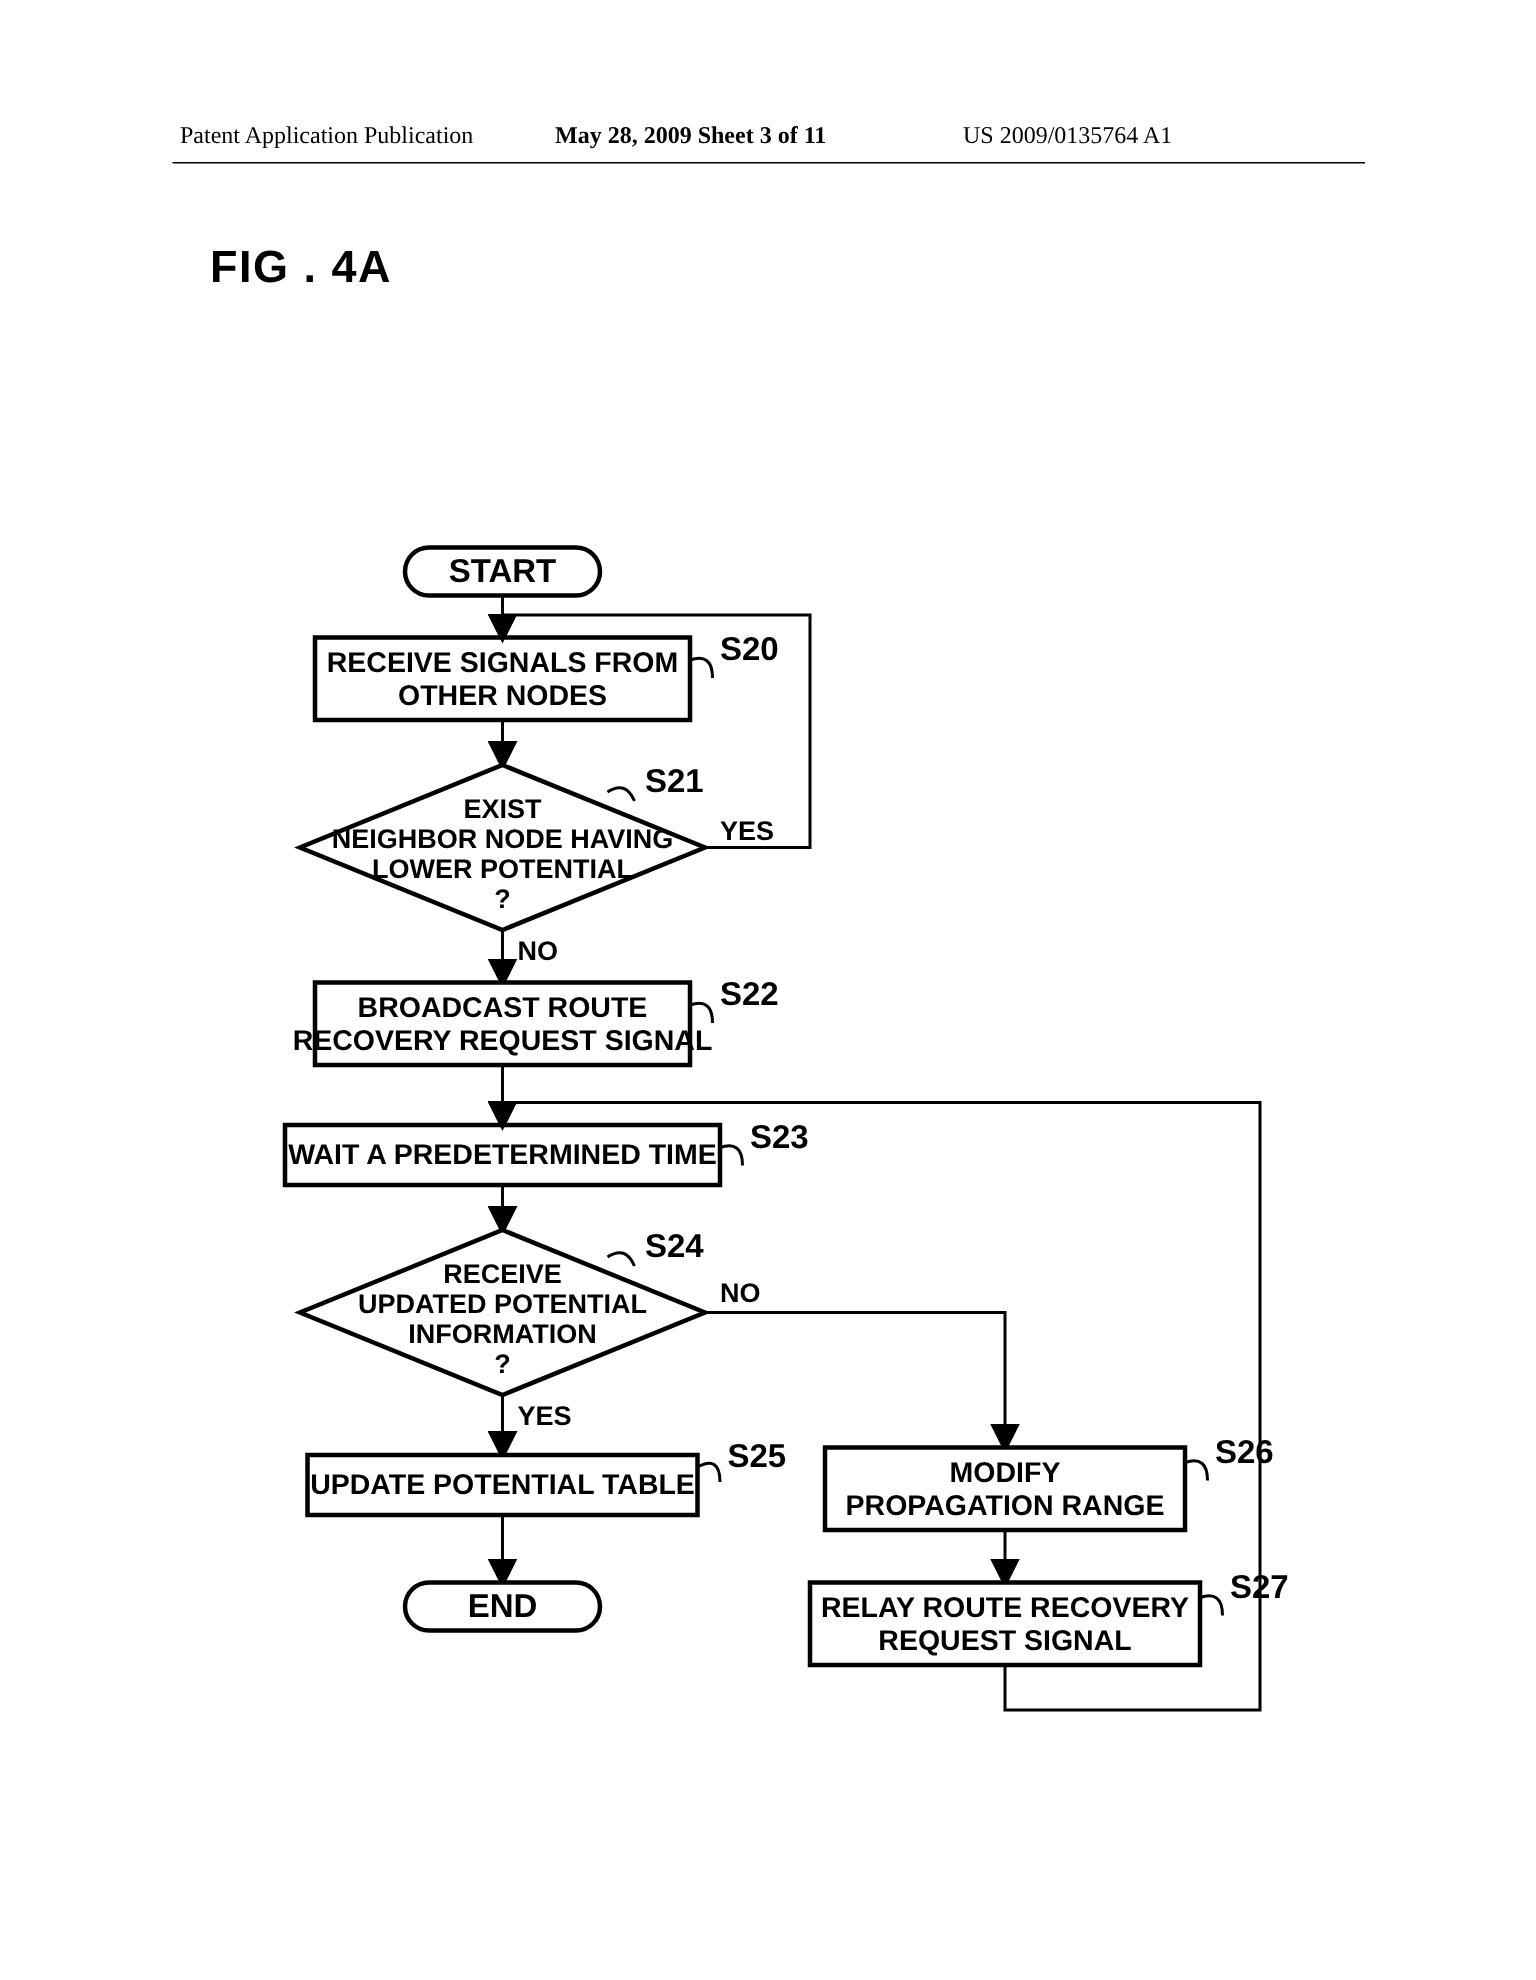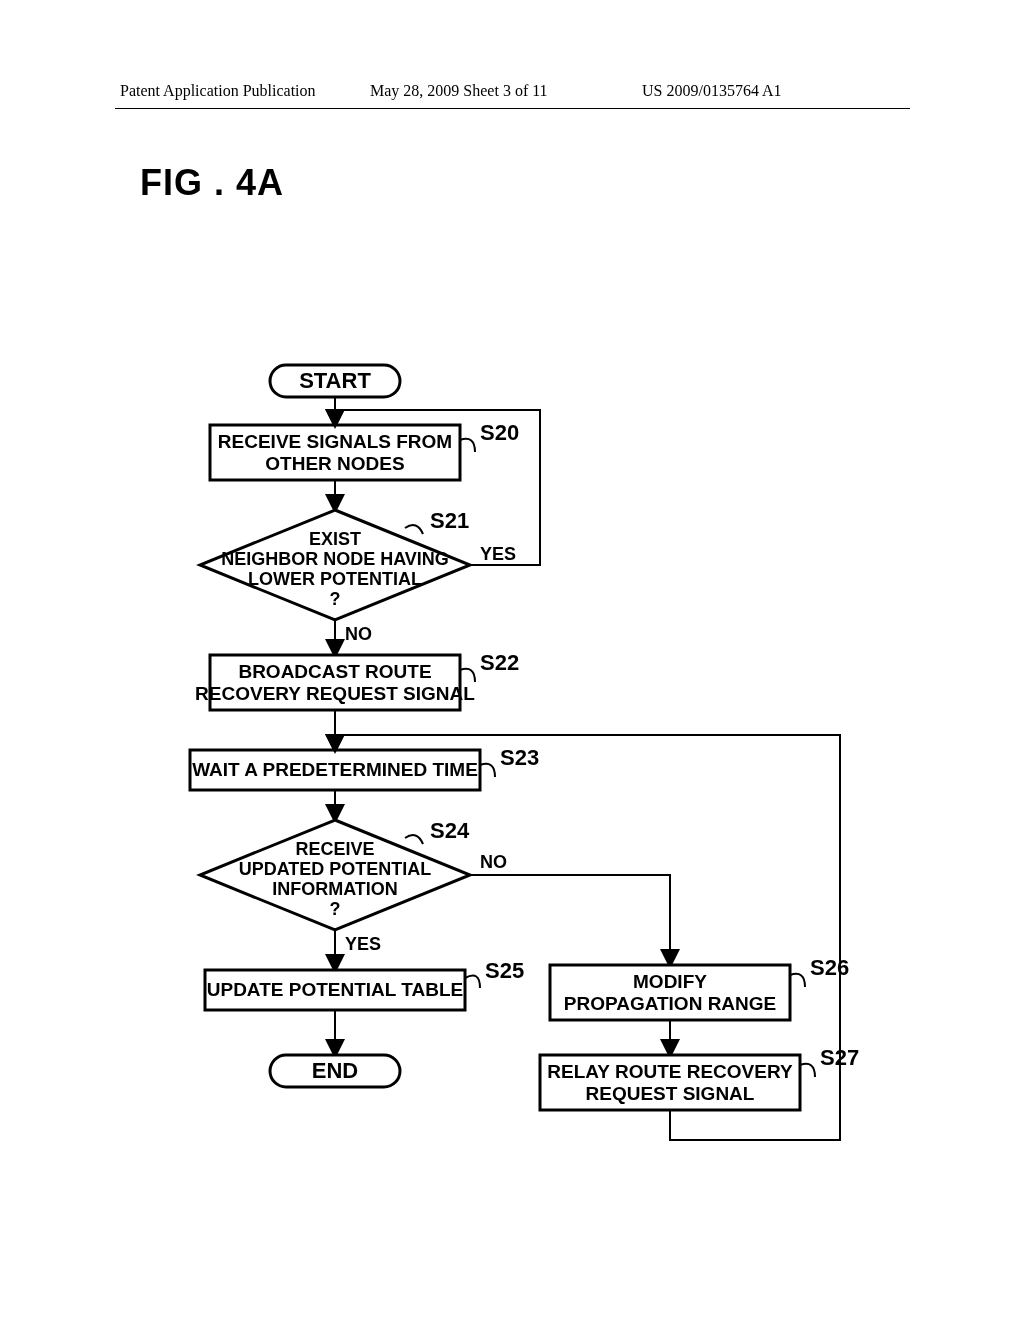--- a/index.html
+++ b/index.html
@@ -23,40 +23,40 @@
   font-family: "Times New Roman", serif;
 }
 .header-left {
   position: absolute;
   left: 120px;
   font-weight: normal;
 }
 .header-mid {
   position: absolute;
   left: 370px;
-  font-weight: normal;
+  font-weight: bold;
 }
 .header-right {
   position: absolute;
   left: 642px;
   font-weight: normal;
 }
 .header-rule {
   position: absolute;
   top: 108px;
   left: 115px;
   width: 795px;
   height: 1px;
   background: #000;
 }
 .figlabel {
   position: absolute;
   top: 162px;
   left: 140px;
-  font-size: 36px;
+  font-size: 30px;
   font-weight: 900;
   letter-spacing: 1px;
 }
 svg.flow {
   position: absolute;
   top: 360px;
   left: 170px;
   width: 690px;
   height: 850px;
 }

